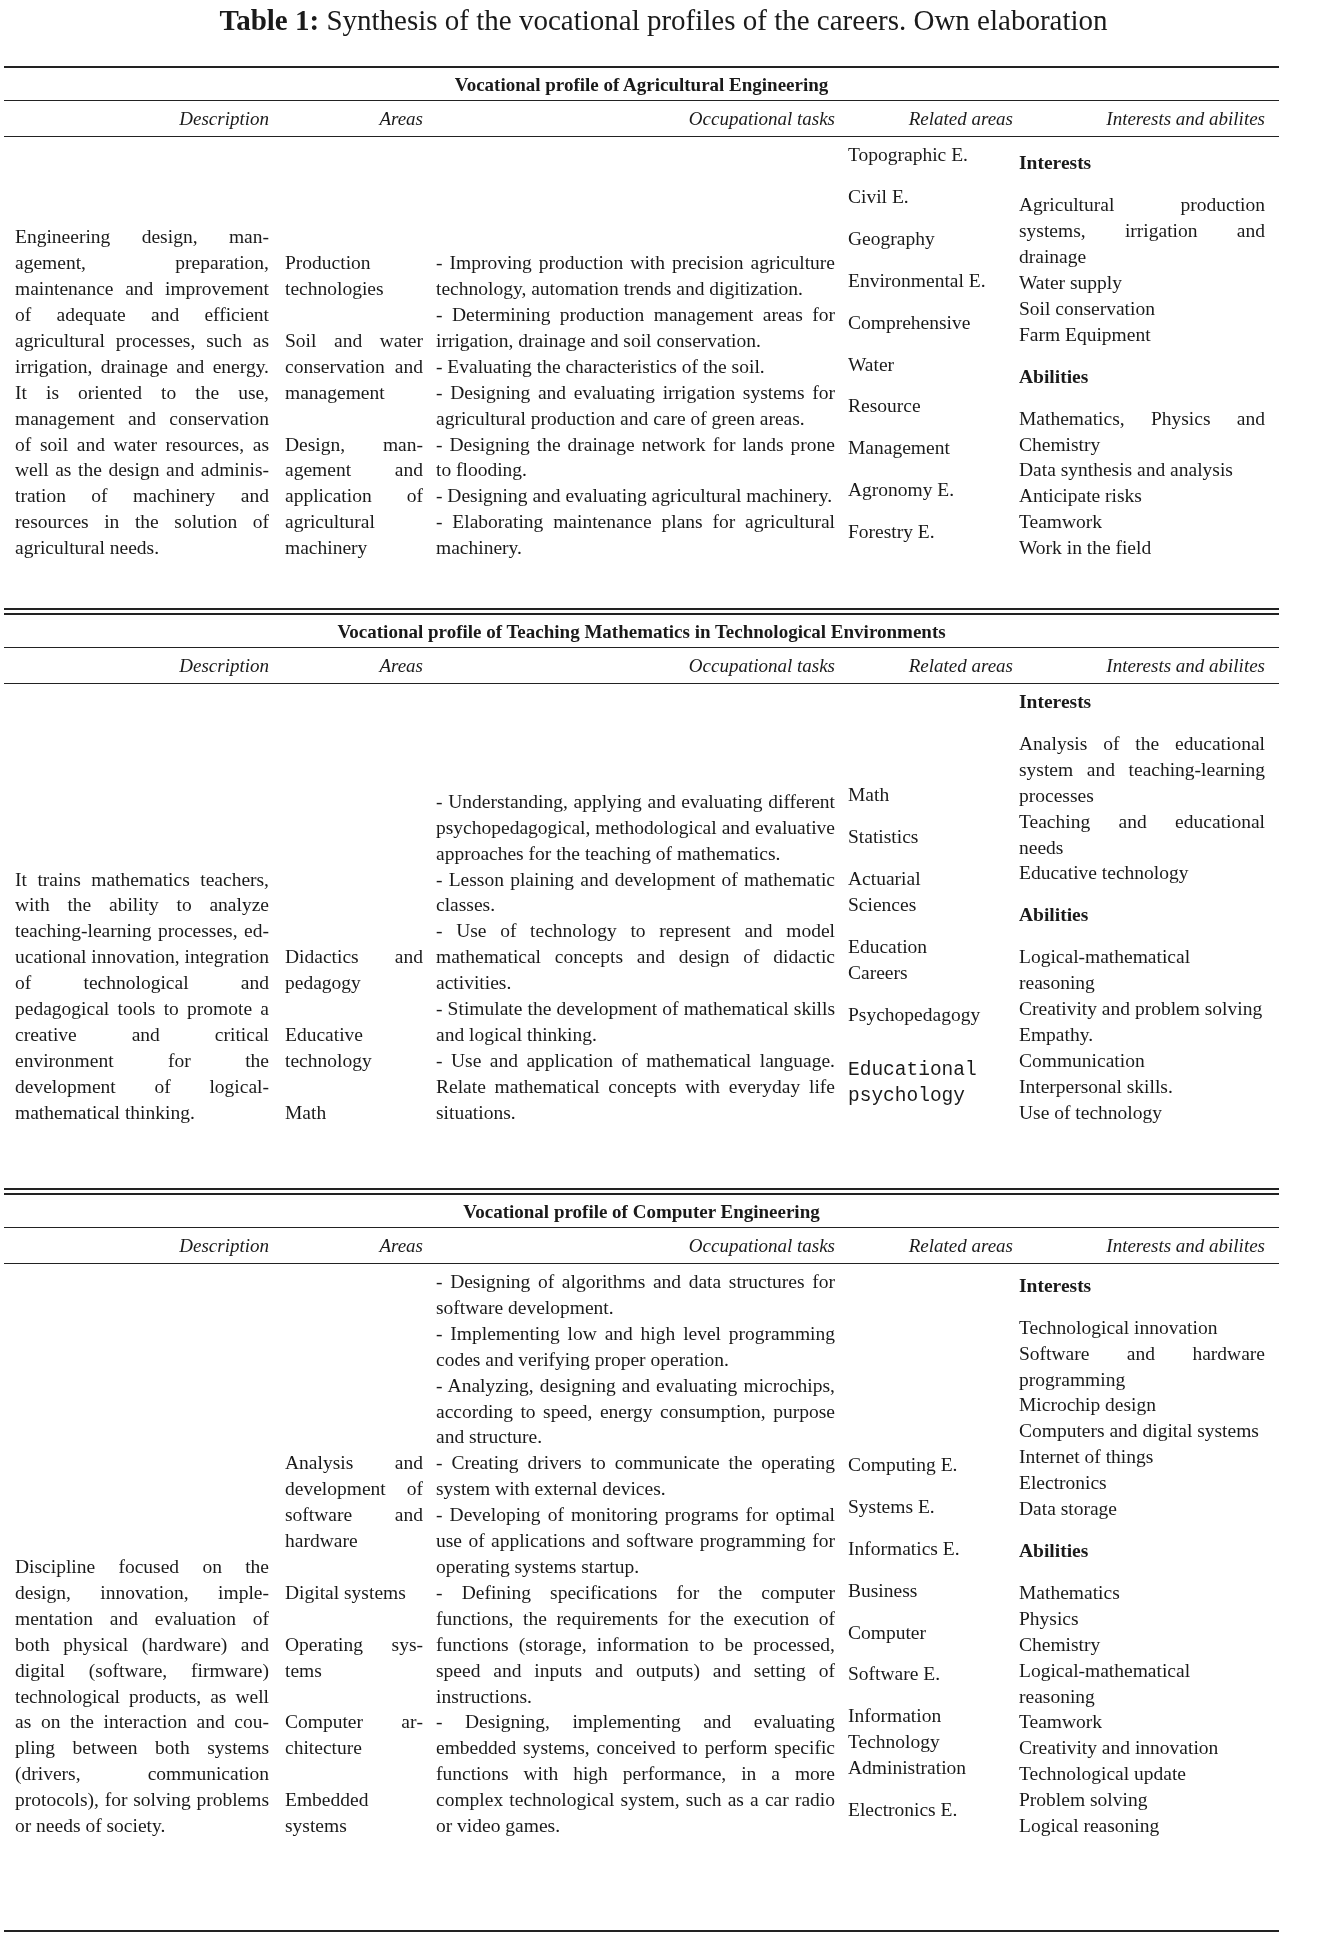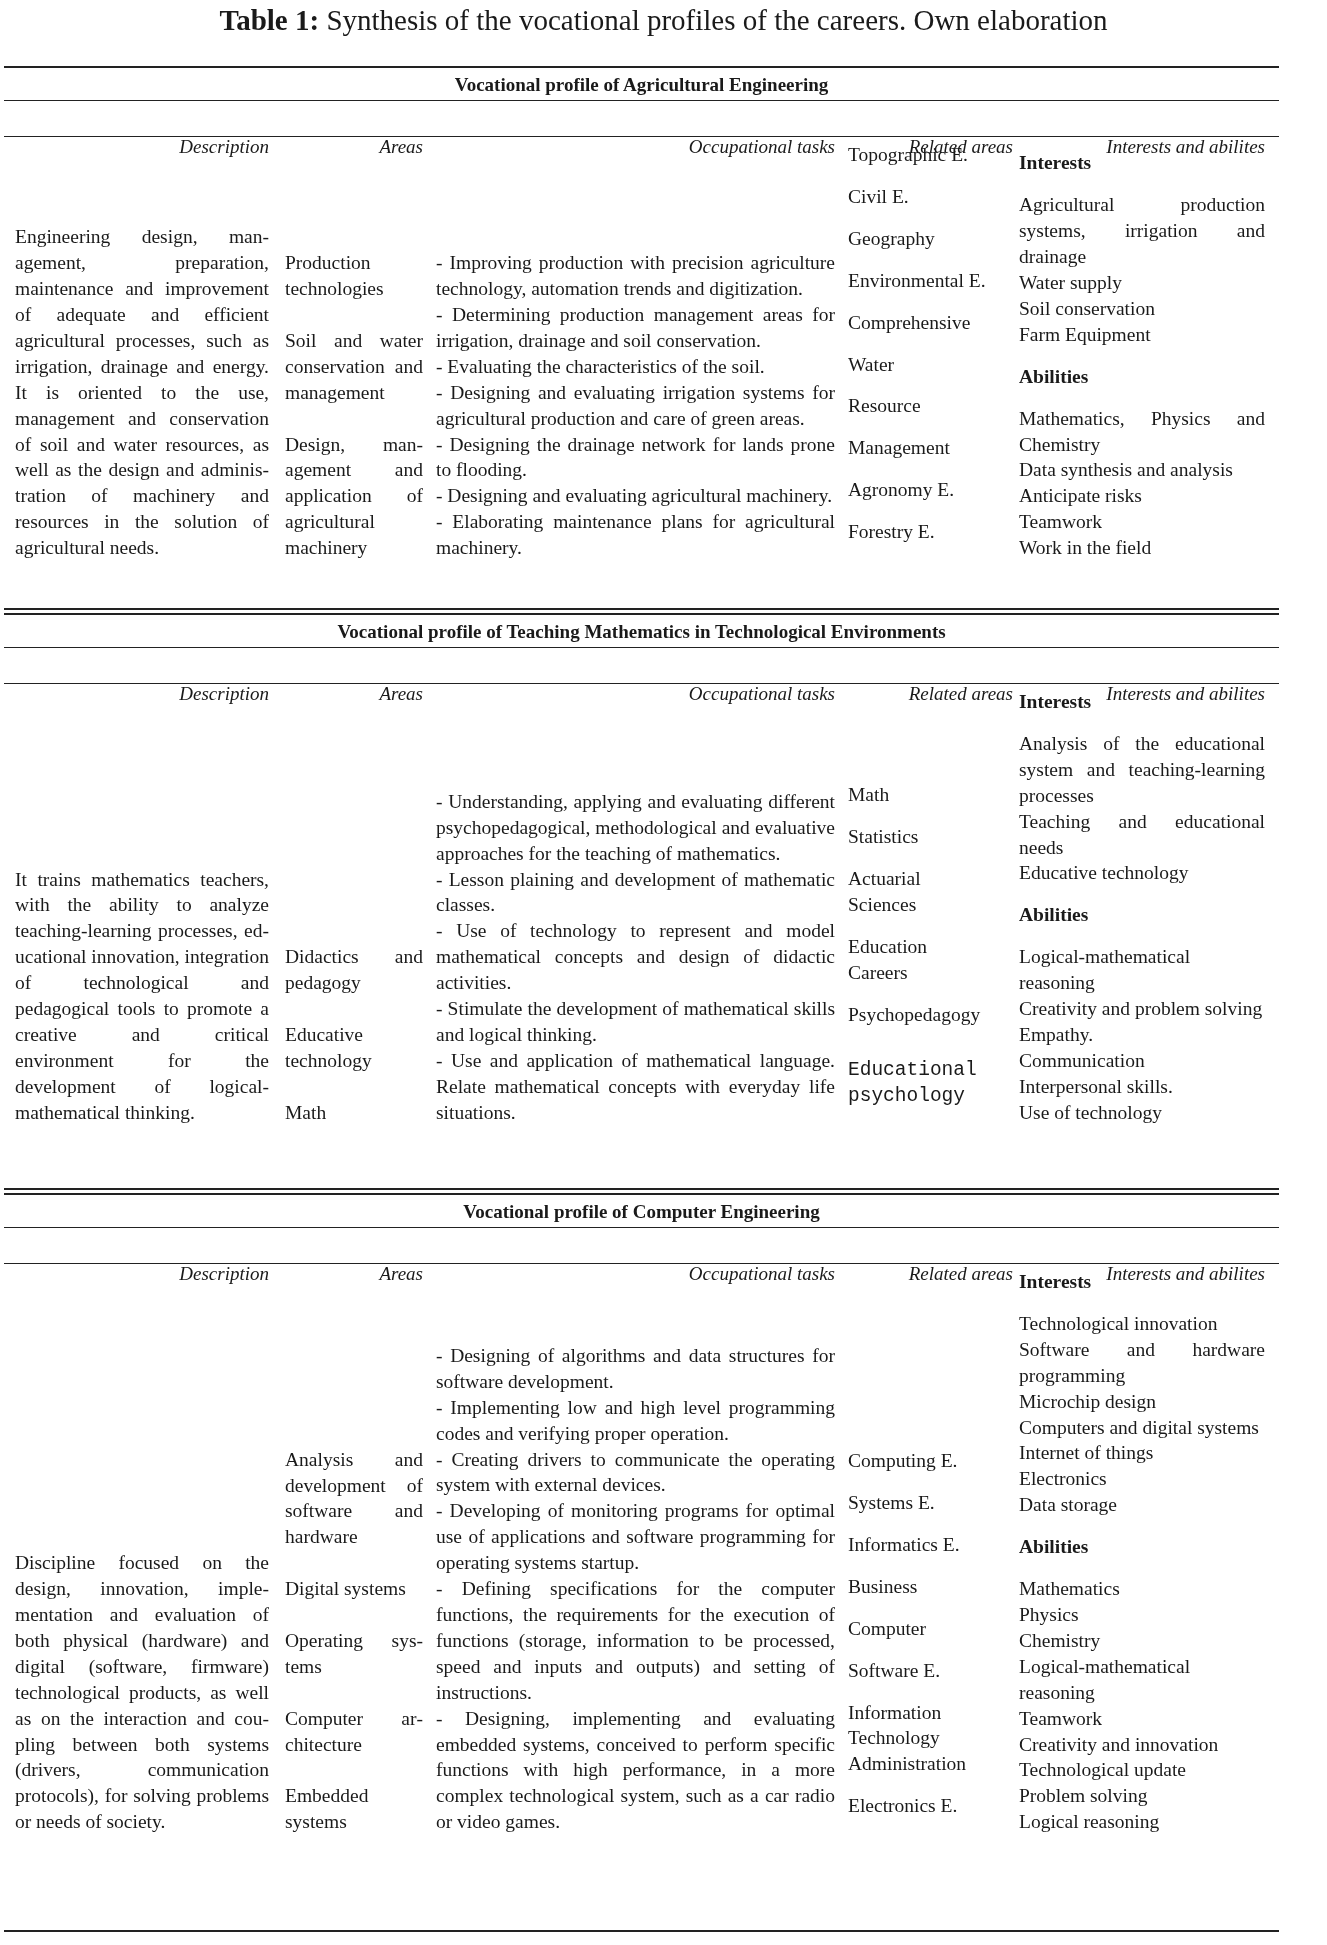--- a/index.html
+++ b/index.html
@@ -37,21 +37,21 @@
     line-height: 34px;
   }
   .head-row {
     display: flex;
     height: 35px;
     line-height: 36px;
     font-family: "Liberation Serif", serif;
     font-style: italic;
     font-size: 19px;
   }
-  .head-row div { text-align: right; margin-top: 28px; }
+  .head-row div { text-align: right; }
   .c1 { width: 273px; padding-left: 11px; padding-right: 8px; box-sizing: border-box; }
   .c2 { width: 149px; padding-left: 8px; padding-right: 3px; box-sizing: border-box; }
   .c3 { width: 418px; padding-left: 10px; padding-right: 9px; box-sizing: border-box; }
   .c4 { width: 169px; padding-left: 4px; box-sizing: border-box; }
   .c5 { width: 266px; padding-left: 6px; padding-right: 14px; box-sizing: border-box; }
   .body-row {
     display: flex;
     font-family: "Liberation Serif", serif;
     font-size: 19.5px;
     line-height: 25.9px;
@@ -198,20 +198,21 @@
     <div class="c2 just">
       <div class="stack-item">Analysis and development of software and hardware</div>
       <div class="stack-item">Digital sys­tems</div>
       <div class="stack-item">Operating sys­tems</div>
       <div class="stack-item">Computer ar­chitecture</div>
       <div class="stack-item">Embedded systems</div>
     </div>
     <div class="c3">
       <div class="task">- Designing of algorithms and data struc­tures for software development.</div>
       <div class="task">- Implementing low and high level pro­gramming codes and verifying proper op­eration.</div>
+      <div class="task">- Analyzing, designing and evaluating mi­crochips, according to speed, energy con­sumption, purpose and structure.</div>
       <div class="task">- Creating drivers to communicate the op­erating system with external devices.</div>
       <div class="task">- Developing of monitoring programs for optimal use of applications and soft­ware programming for operating systems startup.</div>
       <div class="task">- Defining specifications for the computer functions, the requirements for the execu­tion of functions (storage, information to be processed, speed and inputs and outputs) and setting of instructions.</div>
       <div class="task">- Designing, implementing and evaluating embedded systems, conceived to perform specific functions with high performance, in a more complex technological system, such as a car radio or video games.</div>
     </div>
     <div class="c4">
       <div class="rel-item">Computing E.</div>
       <div class="rel-item">Systems E.</div>
       <div class="rel-item">Informatics E.</div>
       <div class="rel-item">Business</div>

